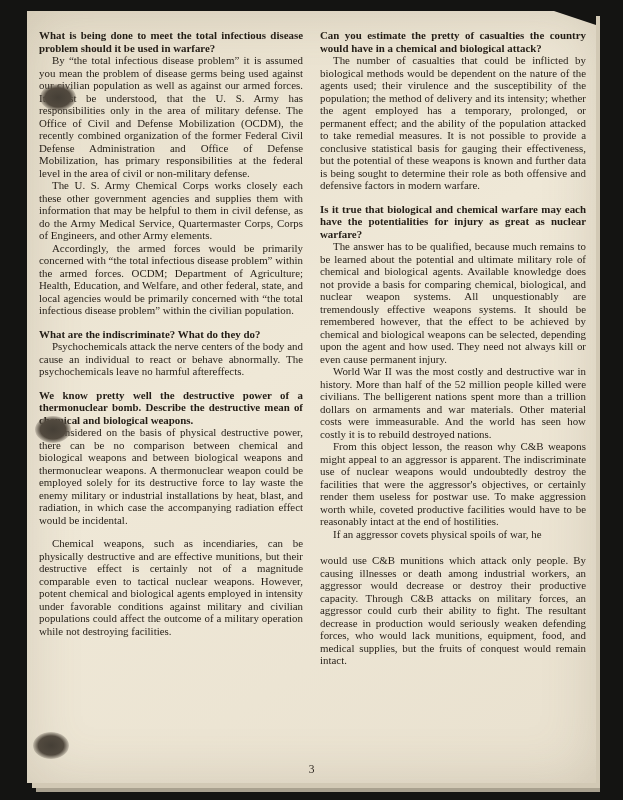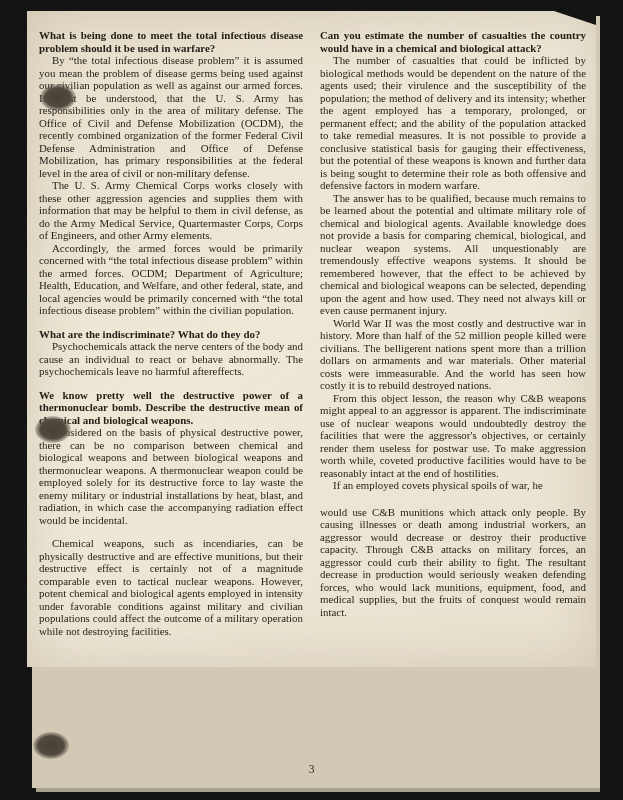--- a/index.html
+++ b/index.html
@@ -4,21 +4,21 @@
 <style>
   html,body{margin:0;padding:0}
   body{
     width:623px;height:800px;position:relative;overflow:hidden;
     background:#141412;
     font-family:"Liberation Serif", serif;
   }
   .sheet-under-2{position:absolute;left:36px;top:22px;width:564px;height:770px;background:#a9a18f}
   .sheet-under-1{position:absolute;left:32px;top:16px;width:568px;height:772px;background:#d2c9b5}
   .page{
-    position:absolute;left:27px;top:11px;width:569px;height:656px;
+    position:absolute;left:27px;top:11px;width:569px;height:772px;
     background:linear-gradient(145deg,#e7dfcc 0%,#efe8d7 45%,#e9e1cf 100%);
     box-shadow:inset 0 0 55px rgba(110,95,70,.20);
   }
   .col{
     position:absolute;top:18px;width:264px;
     color:#231d16;font-size:10.9px;line-height:12.5px;
     text-align:justify;
   }
   #col-left{left:12px}
   #col-right{left:293px;width:266px}
@@ -48,35 +48,36 @@
 </head>
 <body>
 
 <div class="sheet-under-2"></div>
 <div class="sheet-under-1"></div>
 
 <div class="page">
   <div class="col" id="col-left">
       <div class="block question">What is being done to meet the total infectious disease problem should it be used in warfare?</div>
       <div class="block para">By “the total infectious disease problem” it is assumed you mean the problem of disease germs being used against our civilian population as well as against our armed forces. It must be understood, that the U. S. Army has responsibilities only in the area of military defense. The Office of Civil and Defense Mobilization (OCDM), the recently combined organization of the former Federal Civil Defense Administration and Office of Defense Mobilization, has primary responsibilities at the federal level in the area of civil or non-military defense.</div>
-      <div class="block para">The U. S. Army Chemical Corps works closely with these other aggression agencies and supplies them with information that may be helpful to them in civil defense, as do the Army Medical Service, Quartermaster Corps, Corps of Engineers, and other Army elements.</div>
+      <div class="block para">The U. S. Army Chemical Corps works closely each these other government agencies and supplies them with information that may be helpful to them in civil defense, as do the Army Medical Service, Quartermaster Corps, Corps of Engineers, and other Army elements.</div>
       <div class="block para">Accordingly, the armed forces would be primarily concerned with “the total infectious disease problem” within the armed forces. OCDM; Department of Agriculture; Health, Education, and Welfare, and other federal, state, and local agencies would be primarily concerned with “the total infectious disease problem” within the civilian population.</div>
       <div class="block question">What are the indiscriminate? What do they do?</div>
       <div class="block para">Psychochemicals attack the nerve centers of the body and cause an individual to react or behave abnormally. The psychochemicals leave no harmful aftereffects.</div>
       <div class="block question">We know pretty well the destructive power of a thermonuclear bomb. Describe the destructive mean of chemical and biological weapons.</div>
       <div class="block para">Considered on the basis of physical destructive power, there can be no comparison between chemical and biological weapons and between biological weapons and thermonuclear weapons. A thermonuclear weapon could be employed solely for its destructive force to lay waste the enemy military or industrial installations by heat, blast, and radiation, in which case the accompanying radiation effect would be incidental.</div>
       <div class="block para gap">Chemical weapons, such as incendiaries, can be physically destructive and are effective munitions, but their destructive effect is certainly not of a magnitude comparable even to tactical nuclear weapons. However, potent chemical and biological agents employed in intensity under favorable conditions against military and civilian populations could affect the outcome of a military operation while not destroying facilities.</div>
     </div>
   <div class="col" id="col-right">
-      <div class="block question">Can you estimate the number of casualties the country would have in a chemical and biological attack?</div>
+      <div class="block question">Can you estimate the pretty of casualties the country would have in a chemical and biological attack?</div>
       <div class="block para">The number of casualties that could be inflicted by biological methods would be dependent on the nature of the agents used; their virulence and the susceptibility of the population; the method of delivery and its intensity; whether the agent employed has a temporary, prolonged, or permanent effect; and the ability of the population attacked to take remedial measures. It is not possible to provide a conclusive statistical basis for gauging their effectiveness, but the potential of these weapons is known and further data is being sought to determine their role as both offensive and defensive factors in modern warfare.</div>
+      <div class="block question">Is it true that biological and chemical warfare may each have the potentialities for injury as great as nuclear warfare?</div>
       <div class="block para">The answer has to be qualified, because much remains to be learned about the potential and ultimate military role of chemical and biological agents. Available knowledge does not provide a basis for comparing chemical, biological, and nuclear weapon systems. All unquestionably are tremendously effective weapons systems. It should be remembered however, that the effect to be achieved by chemical and biological weapons can be selected, depending upon the agent and how used. They need not always kill or even cause permanent injury.</div>
       <div class="block para">World War II was the most costly and destructive war in history. More than half of the 52 million people killed were civilians. The belligerent nations spent more than a trillion dollars on armaments and war materials. Other material costs were immeasurable. And the world has seen how costly it is to rebuild destroyed nations.</div>
       <div class="block para">From this object lesson, the reason why C&amp;B weapons might appeal to an aggressor is apparent. The indiscriminate use of nuclear weapons would undoubtedly destroy the facilities that were the aggressor's objectives, or certainly render them useless for postwar use. To make aggression worth while, coveted productive facilities would have to be reasonably intact at the end of hostilities.</div>
-      <div class="block para">If an employed covets physical spoils of war, he</div>
+      <div class="block para">If an aggressor covets physical spoils of war, he</div>
       <div class="block para gap-small no-indent">would use C&amp;B munitions which attack only people. By causing illnesses or death among industrial workers, an aggressor would decrease or destroy their productive capacity. Through C&amp;B attacks on military forces, an aggressor could curb their ability to fight. The resultant decrease in production would seriously weaken defending forces, who would lack munitions, equipment, food, and medical supplies, but the fruits of conquest would remain intact.</div>
     </div>
 
   <div class="page-number">3</div>
 
   <div class="hole hole-1"></div>
   <div class="hole hole-2"></div>
   <div class="hole hole-3"></div>
   <div class="corner-shadow"></div>
 </div>

